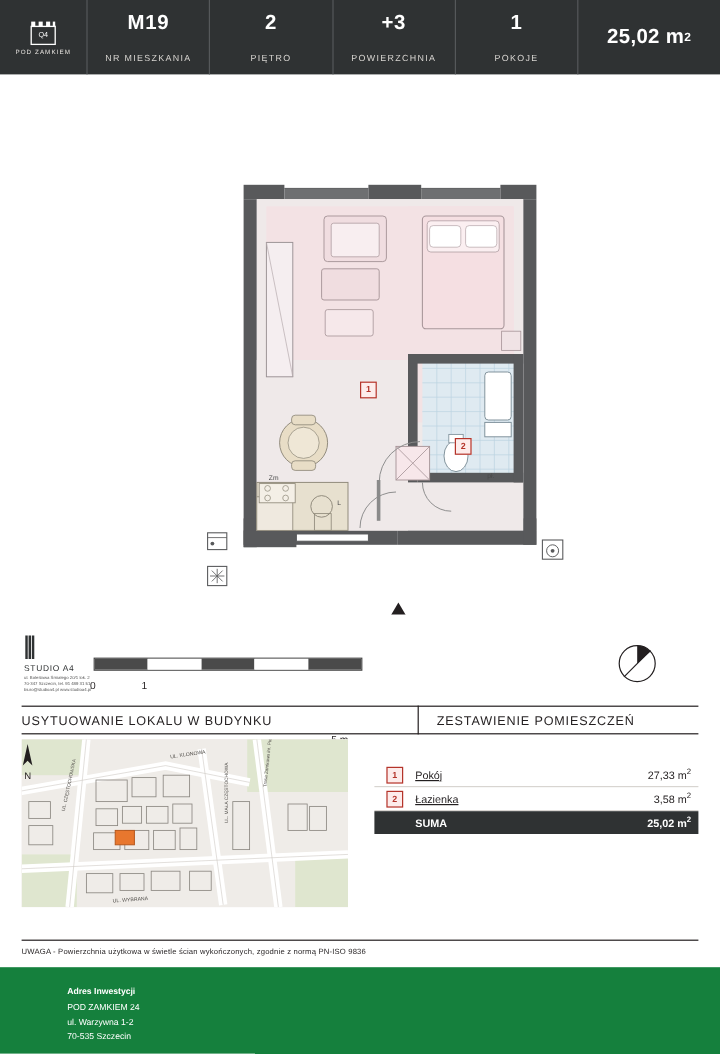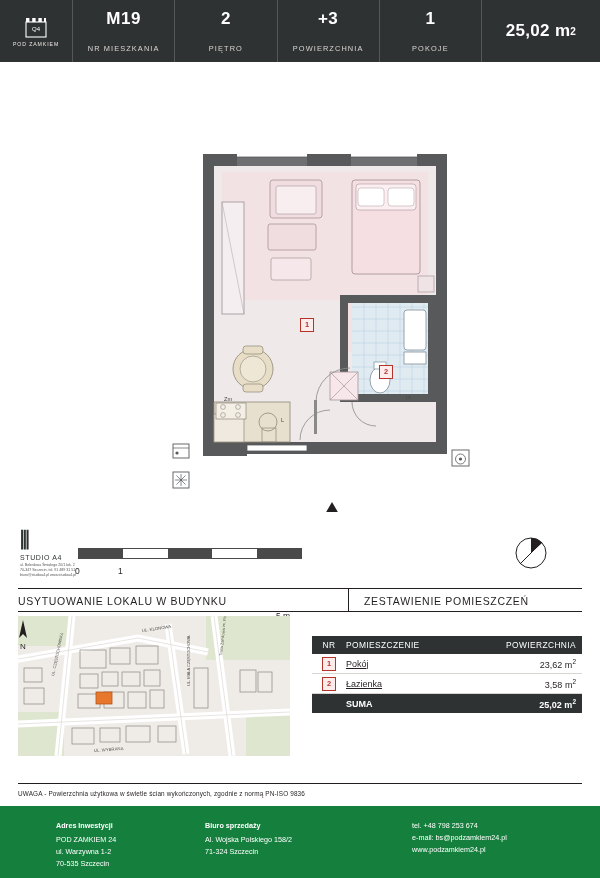--- a/index.html
+++ b/index.html
@@ -365,32 +365,27 @@
     </svg>
   </div>
   <div style="position:absolute;left:14px;top:618px;width:22px;height:34px;">
     <svg width="22" height="34" viewBox="0 0 22 34">
       <polygon points="9,2 13,20 9,16 5,20" fill="#231f20"></polygon>
       <text x="9" y="31" font-size="8" fill="#231f20" text-anchor="middle" font-family="Liberation Sans, sans-serif">N</text>
     </svg>
   </div>
 
   <div class="tbl">
-    <div class="thead">
-      <div class="c1">NR</div>
-      <div class="c2">POMIESZCZENIE</div>
-      <div class="c3">POWIERZCHNIA</div>
-    </div>
 
     <div class="row">
       <div class="c1">
           <span class="numbox">1</span>
         </div>
       <div class="c2">Pokój</div>
-      <div class="c3"><span>23,62 m</span><sup>2</sup></div>
+      <div class="c3"><span>27,33 m</span><sup>2</sup></div>
     </div>
 
     <div class="row">
       <div class="c1">
           <span class="numbox">2</span>
         </div>
       <div class="c2">Łazienka</div>
       <div class="c3"><span>3,58 m</span><sup>2</sup></div>
     </div>
 
@@ -404,25 +399,15 @@
   <div class="sec-rule" style="left:18px;top:783px;width:564px;"></div>
   <div class="note">UWAGA - Powierzchnia użytkowa w świetle ścian wykończonych, zgodnie z normą PN-ISO 9836</div>
 
   <div class="footer">
     <div class="col f1">
       <div class="h">Adres Inwestycji</div>
       <div>POD ZAMKIEM 24</div>
       <div>ul. Warzywna 1-2</div>
       <div>70-535 Szczecin</div>
     </div>
-    <div class="col f2">
-      <div class="h">Biuro sprzedaży</div>
-      <div>Al. Wojska Polskiego 158/2</div>
-      <div>71-324 Szczecin</div>
-    </div>
-    <div class="col f3">
-      <div>tel. +48 798 253 674</div>
-      <div>e-mail: bs@podzamkiem24.pl</div>
-      <div>www.podzamkiem24.pl</div>
-    </div>
   </div>
 
 </div>
 
 </body></html>

